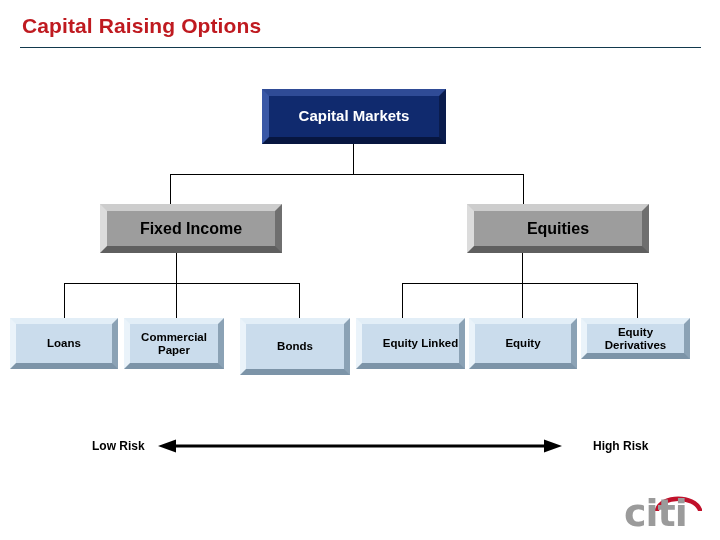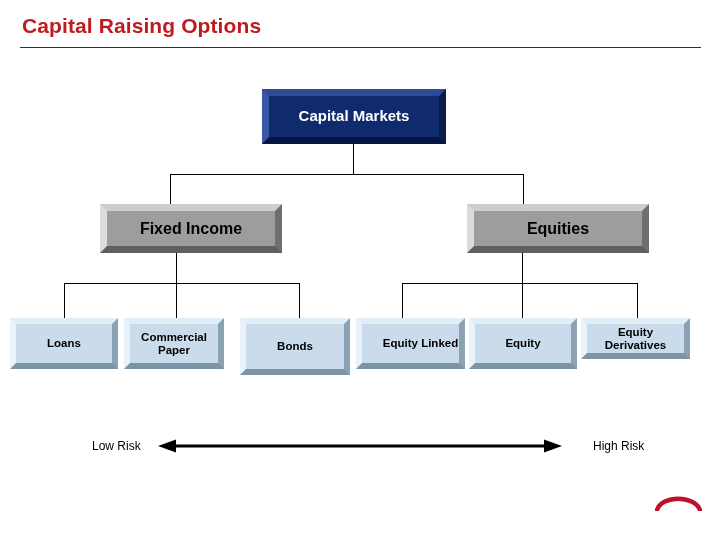--- a/index.html
+++ b/index.html
@@ -91,21 +91,21 @@
     background: #000000;
     z-index: 1;
   }
   .conn.v { width: 1px; }
   .conn.h { height: 1px; }
 
   
   .risk-label {
     position: absolute;
     font-size: 12px;
-    font-weight: normal;
+    font-weight: bold;
     color: #000000;
     white-space: nowrap;
     padding-left: 20px;
   }
   #risk-arrow {
     position: absolute;
     left: 158px;
     top: 438px;
     width: 404px;
     height: 16px;
@@ -207,13 +207,14 @@
   <polygon points="0,8 18,1.5 18,14.5" fill="#000000"></polygon>
   <polygon points="404,8 386,1.5 386,14.5" fill="#000000"></polygon>
 </svg>
 
 <div class="risk-label" style="left:573px; top:439px;">High Risk</div>
 
 <div id="citi-logo">
   <svg id="citi-arc" viewBox="0 0 47 22" xmlns="http://www.w3.org/2000/svg">
     <path d="M2,21 C7,6 39,6 45,21" fill="none" stroke="#c0112b" stroke-width="4.5" stroke-linecap="round"></path>
   </svg>
+  <div id="citi-wordmark">citi</div>
 </div>
 
 </body></html>

